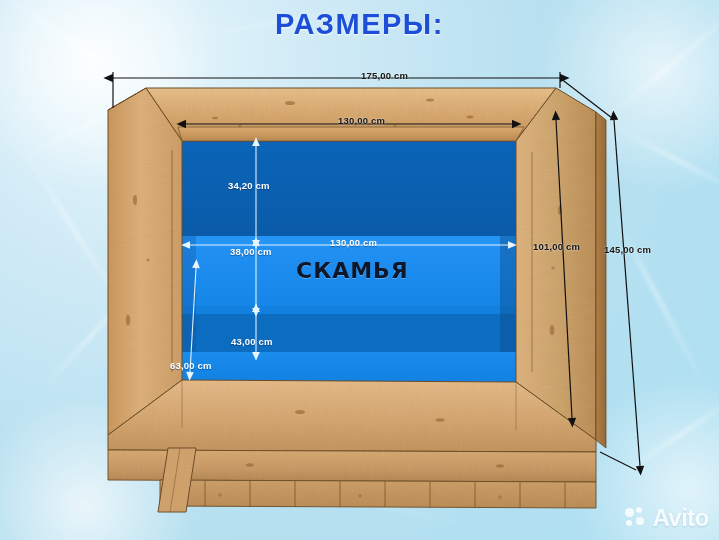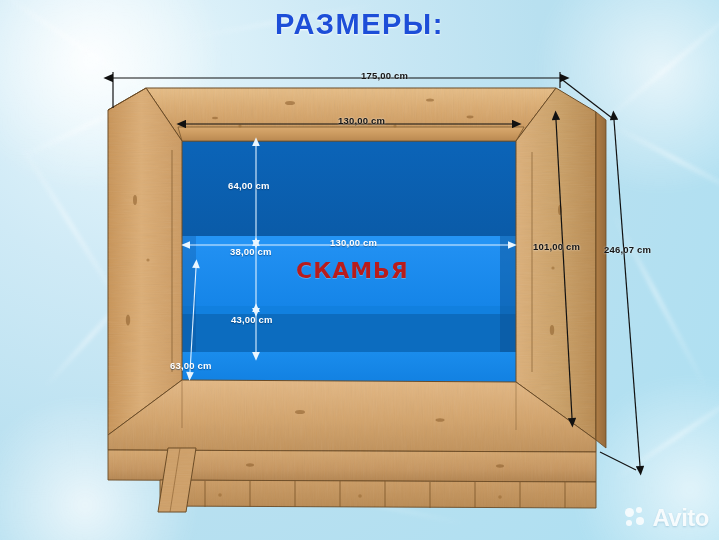--- a/index.html
+++ b/index.html
@@ -49,30 +49,30 @@
     letter-spacing:.2px;
   }
   .dim.dark{color:#151515;text-shadow:0 0 2px rgba(255,255,255,.85);}
   .dim.light{color:#ffffff;text-shadow:0 1px 1px rgba(0,40,80,.5);}
 
   #lbl-175{left:335px;top:70px;margin-left:26px;}
   #lbl-130top{left:338px;top:115px;}
   #lbl-64{left:228px;top:180px;}
   #lbl-130mid{left:330px;top:237px;}
   #lbl-38{left:230px;top:246px;}
-  #lbl-43{left:231px;top:314px;}
+  #lbl-43{left:231px;top:336px;}
   #lbl-63{left:170px;top:360px;}
   #lbl-101{left:533px;top:241px;text-align:center;}
   #lbl-145{left:604px;top:244px;}
 
   
   #bench-word{
     position:absolute;left:296px;top:258px;z-index:36;
     font-size:22px;font-weight:bold;letter-spacing:1px;
-    color:#b91c1c;
+    color:#0f172a;
     font-family:"DejaVu Sans", sans-serif;
     text-shadow:0 1px 0 rgba(255,255,255,.25);
   }
 
   
   #avito{
     position:absolute;right:10px;bottom:8px;z-index:45;
     display:flex;align-items:center;gap:5px;opacity:.82;justify-content:space-between;
   }
   #avito .logo{position:relative;width:22px;height:22px;}
@@ -326,27 +326,27 @@
 
     <line x1="190" y1="245" x2="508" y2="245" marker-start="url(#arrLw)" marker-end="url(#arrRw)"></line>
 
     <line x1="196" y1="268" x2="190" y2="372" marker-start="url(#arrLw)" marker-end="url(#arrRw)"></line>
   </g>
 </svg>
 </div>
 
 <div class="dim dark" id="lbl-175">175,00 cm</div>
 <div class="dim dark" id="lbl-130top">130,00 cm</div>
-<div class="dim light" id="lbl-64">64,00 cm</div>
+<div class="dim light" id="lbl-64">34,20 cm</div>
 <div class="dim light" id="lbl-130mid">130,00 cm</div>
 <div class="dim light" id="lbl-38">38,00 cm</div>
 <div class="dim light" id="lbl-43">43,00 cm</div>
 <div class="dim light" id="lbl-63">63,00 cm</div>
 <div class="dim dark" id="lbl-101">101,00 cm</div>
-<div class="dim dark" id="lbl-145">246,07 cm</div>
+<div class="dim dark" id="lbl-145">145,00 cm</div>
 
 <div id="bench-word">СКАМЬЯ</div>
 
 <div id="avito">
   <span class="logo">
     <i class="d1"></i>
       <i class="d2"></i>
       <i class="d3"></i>
       <i class="d4"></i>
   </span>

